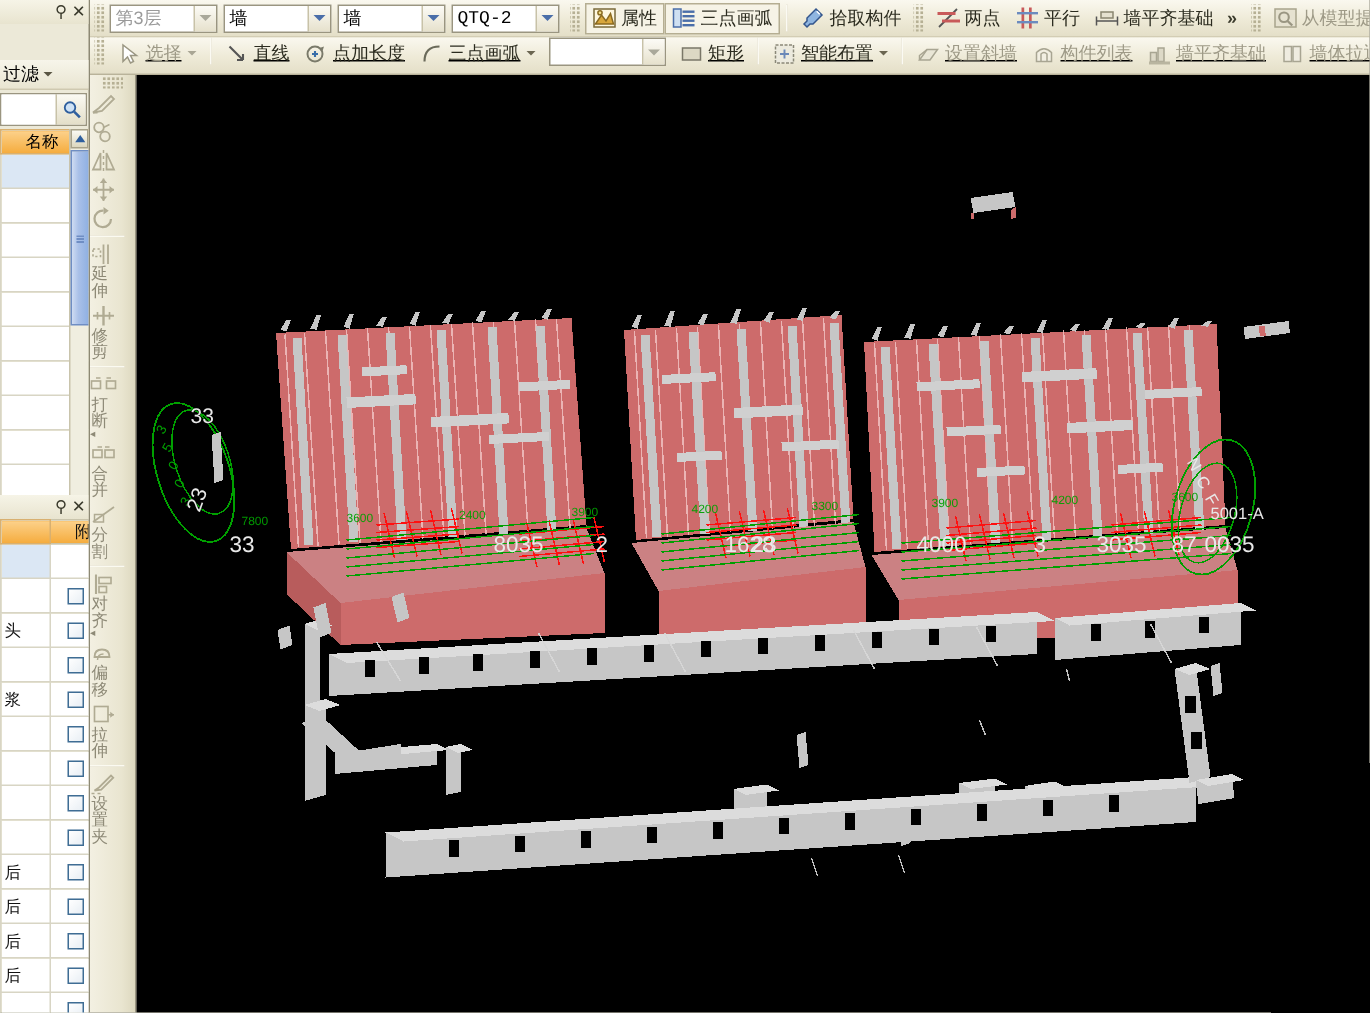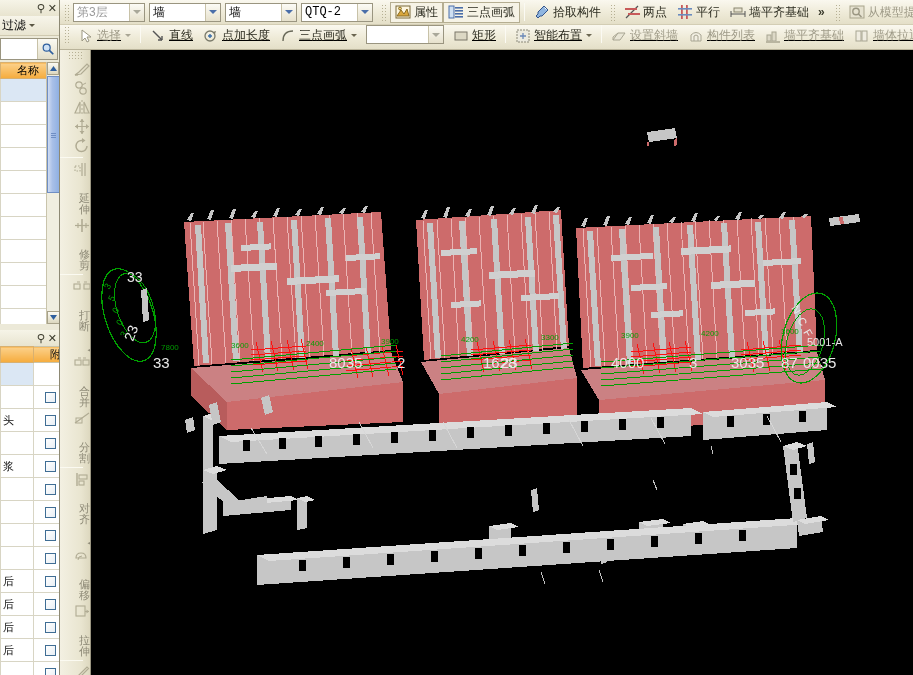--- a/index.html
+++ b/index.html
@@ -81,21 +81,21 @@
   .lp-title {
     height: 16px; display: flex; align-items: center; justify-content: flex-end;
     background: linear-gradient(to bottom,#f6f4e7,#e8e4cf);
     padding-right: 2px; gap: 3px;
   }
   .pin, .xclose { font-size: 11px; color: #3a3a2c; line-height: 10px; cursor: pointer;}
   .pin { font-weight: bold; }
   .lp-filter {
     height: 20px; display: flex; align-items: center; padding-left: 2px;
     background: linear-gradient(to bottom,#f7f5ea,#e9e5d1);
-    border-bottom: 1px solid #cfc9b0; font-size: 12px;
+    border-bottom: 1px solid #cfc9b0; font-size: 12px; margin-top: 24px;
   }
   .lp-filter .dd { margin-left:3px; width:0;height:0;
     border-left:3px solid transparent;border-right:3px solid transparent;border-top:3px solid #5a5644;}
   .lp-search {
     height: 22px; display: flex; align-items: stretch; background: #fff;
     border: 1px solid #9a9580; margin: 2px 1px 2px 0;
   }
   .lp-search input {
     flex: 1; border: 0; outline: none; font-size: 11px; padding-left: 2px; min-width: 0;
     font-family: "Liberation Sans", sans-serif;
@@ -143,22 +143,22 @@
     background: linear-gradient(to right,#f3f0e2 0%, #e9e5d0 70%, #ddd8bf 100%);
     border-right: 1px solid #9b9682;
     overflow: hidden;
   }
   .vt-grip {
     height: 8px; margin: 1px 8px 1px 8px;
     background-image: radial-gradient(circle, #b6b094 1px, transparent 1px);
     background-size: 3px 3px;
   }
   .vt-item {
-    width: 31px; display: flex; flex-direction: column; align-items: flex-end;
-    padding: 1px 0 1px 0; cursor: default; gap: 15px;
+    width: 31px; display: flex; flex-direction: column; align-items: flex-start;
+    padding: 1px 0 1px 0; cursor: default;
   }
   .vt-item .ic { width: 18px; height: 17px; display:block; }
   .vt-item .lb {
     font-size: 11px; line-height: 11px; color: #8e8a77; letter-spacing: 0;
     width: 13px; text-align: center; word-break: break-all;
   }
   .vt-item .sub { font-size:7px; color:#8e8a77; line-height:5px; }
   .vt-div { height:1px; width:23px; background:#cdc8b0; margin:2px 0; border-bottom:1px solid #fbfaf1;}
 
   

